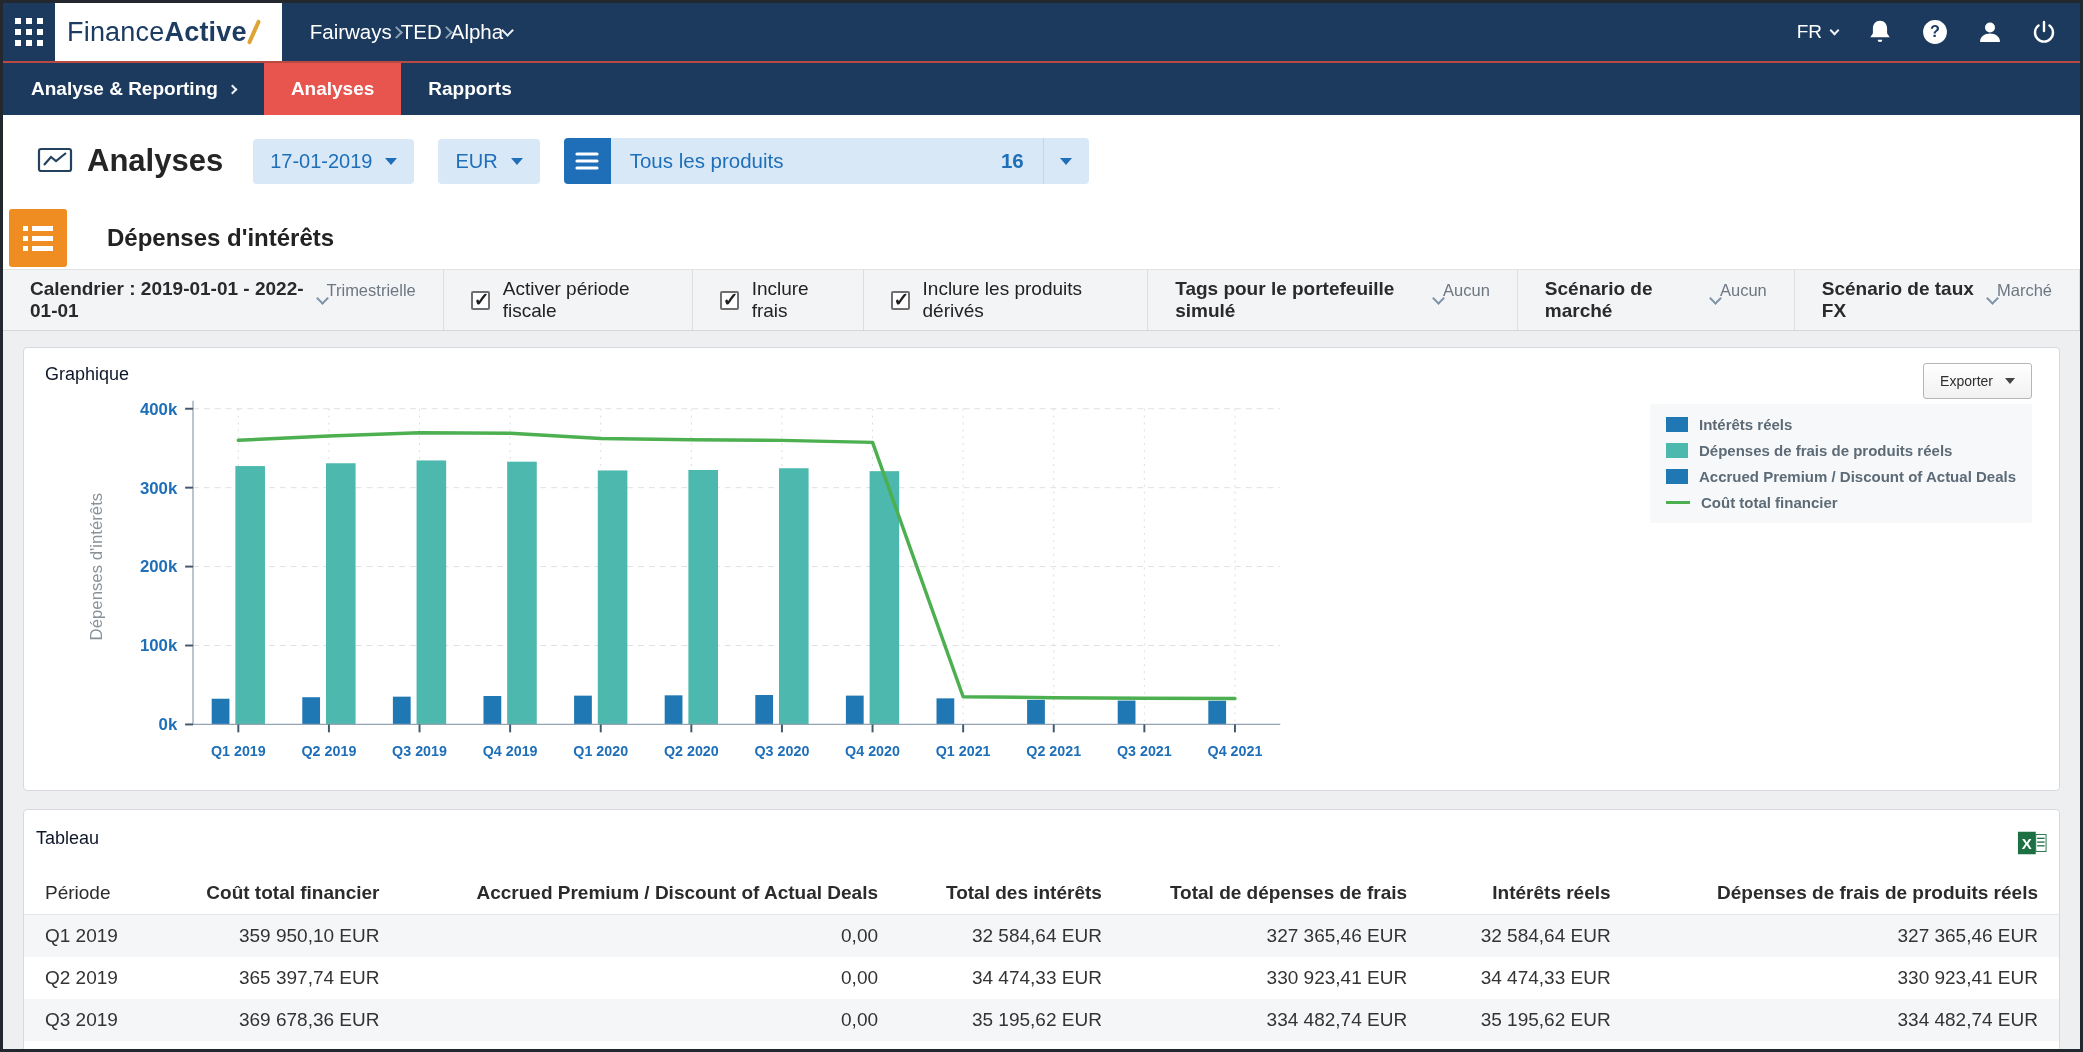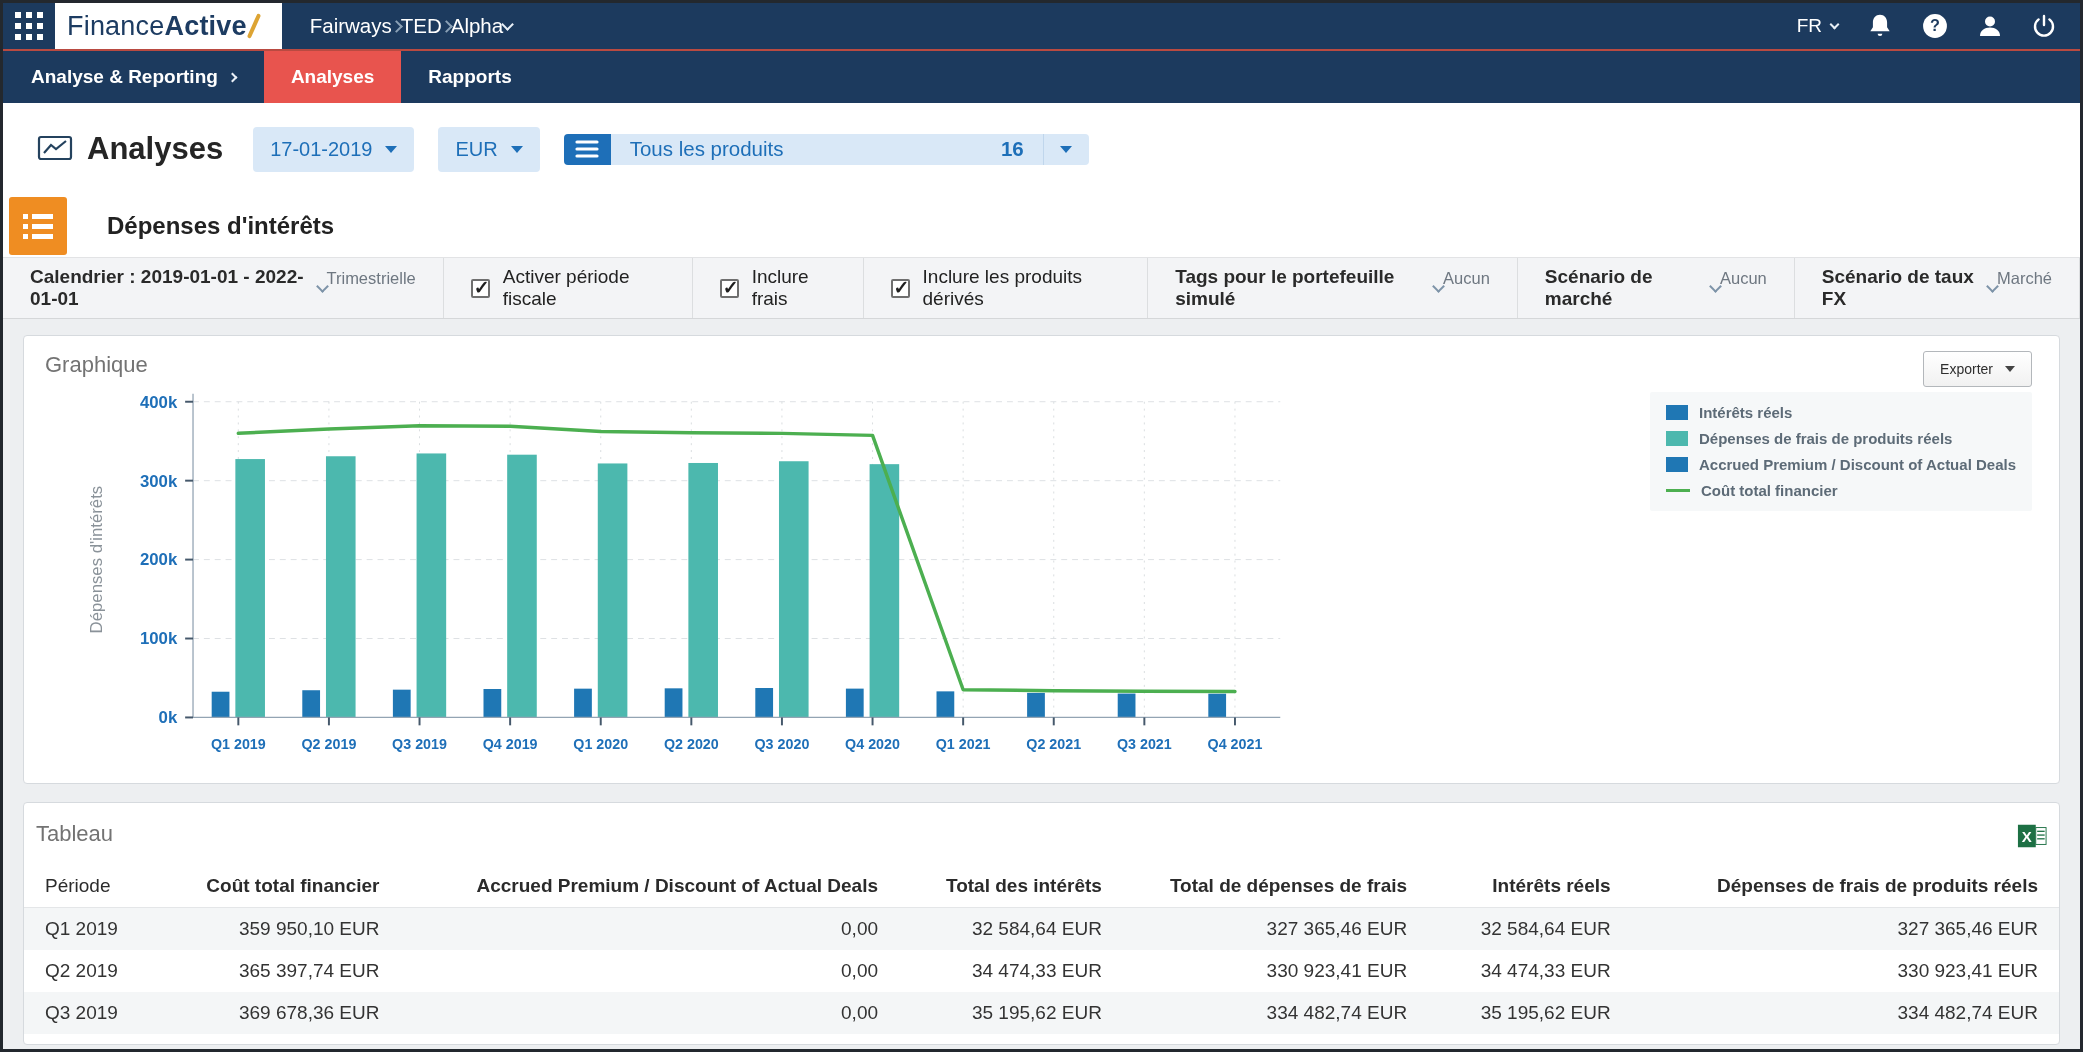--- a/index.html
+++ b/index.html
@@ -1,40 +1,40 @@
 <!DOCTYPE html>
 <html><head>
 <meta charset="utf-8">
 <style>
 *{box-sizing:border-box;margin:0;padding:0}
 html,body{width:2083px;height:1052px}
 body{font-family:"Liberation Sans",sans-serif;background:#2a2f35;overflow:hidden}
 .frame{width:2083px;height:1052px;border:3px solid #23282e;background:#edeff1;overflow:hidden;display:flex;flex-direction:column}
 
-.topnav{height:48px;background:#1c3a5e;display:flex;align-items:center;flex:0 0 auto;border-bottom:2px solid #b94a41;padding-right:24px}
+.topnav{height:60px;background:#1c3a5e;display:flex;align-items:center;flex:0 0 auto;border-bottom:2px solid #b94a41;padding-right:24px}
 .grid-btn{width:52px;height:100%;display:flex;align-items:center;justify-content:center;cursor:pointer}
 .logo-box{height:100%;background:#fff;display:flex;align-items:center;padding:0 26px 0 12px;cursor:pointer}
 .logo-text{font-size:27px;color:#1d3c62;letter-spacing:.2px}
 .logo-text b{font-weight:700;color:#1d3c62}
 .logo-slash{width:4px;height:26px;background:#dda433;transform:rotate(24deg);margin-left:5px;border-radius:2px}
 .breadcrumb{display:flex;align-items:center;margin-left:28px;color:#fff;font-size:20.5px}
 .bc-item{cursor:pointer}
 .topnav-right{margin-left:auto;display:flex;align-items:center;gap:30px;color:#fff;font-size:19px}
 .lang{display:flex;align-items:center;gap:9px;cursor:pointer}
 .icon-btn{background:none;border:none;cursor:pointer;display:flex;padding:0}
 
 .subnav{height:52px;background:#1c3a5e;display:flex;align-items:stretch;flex:0 0 auto;padding-left:14px;font-size:19px;color:#fff}
 .subnav-section{display:flex;align-items:center;gap:11px;font-weight:700;padding:0 14px;margin-right:14px;cursor:pointer}
 .tab{display:flex;align-items:center;padding:0 27px;font-weight:700;cursor:pointer}
 .tab.active{background:#e8544e}
 
 .page-header{background:#fff;height:92px;display:flex;align-items:center;padding:0 34px;flex:0 0 auto}
 .page-title{font-size:31px;font-weight:700;color:#252525;margin:0 6px 0 14px}
 .blue-btn{background:#d9e8f7;color:#1e6fb8;border:none;font-size:20px;font-family:inherit;padding:11px 17px;border-radius:4px;display:flex;align-items:center;gap:13px;margin-left:24px;cursor:pointer}
-.products-select{display:flex;align-items:stretch;height:31px;width:525px;margin-left:24px;border-radius:4px;overflow:hidden;cursor:pointer}
+.products-select{display:flex;align-items:stretch;height:46px;width:525px;margin-left:24px;border-radius:4px;overflow:hidden;cursor:pointer}
 .ps-icon{width:47px;background:#1e6fb8;display:flex;align-items:center;justify-content:center;flex:0 0 auto}
 .ps-body{flex:1;background:#d9e8f7;display:flex;align-items:center;gap:12px;padding:0 19px;color:#1e6fb8;font-size:20.5px}
 .ps-label{flex:1}
 .ps-count{font-weight:700}
 .ps-caret{width:46px;background:#d9e8f7;border-left:1px solid #c0d6ec;display:flex;align-items:center;justify-content:center;color:#1e6fb8}
 
 .section-row{background:#fff;display:flex;align-items:center;height:62px;flex:0 0 auto}
 .orange-box{width:58px;height:58px;background:#ef8d22;border-radius:3px;margin-left:6px;display:flex;align-items:center;justify-content:center;flex:0 0 auto;cursor:pointer}
 .section-title{font-size:24px;font-weight:700;color:#222;margin-left:40px}
 
@@ -50,21 +50,21 @@
 .chev{display:inline-block;width:9px;height:9px;border-right:2px solid #7d93a8;border-bottom:2px solid #7d93a8;flex:0 0 auto}
 .chev.down{transform:rotate(45deg);position:relative;top:-2px}
 .chev.right{transform:rotate(-45deg)}
 .chev.white{border-color:#e9f0f7}
 .chev.sep{border-color:#8ba1b6}
 .tri{width:0;height:0;border-left:6px solid transparent;border-right:6px solid transparent;border-top:7px solid currentColor;display:inline-block}
 
 .main{padding:16px 20px 0;flex:1;overflow:hidden}
 .card{background:#fff;border:1px solid #d6dade;border-radius:4px}
 .chart-card{position:relative;padding:16px 21px 6px;margin-bottom:18px}
-.card-title{font-size:22px;color:#737373}
+.card-title{font-size:18px;color:#0f172a}
 .export-btn{position:absolute;top:15px;right:27px;background:linear-gradient(#fff,#f1f1f1);border:1px solid #b3b7bb;border-radius:3px;font-family:inherit;font-size:14px;color:#2e2e2e;padding:9px 16px;display:flex;align-items:center;gap:12px;cursor:pointer}
 .export-btn .tri{border-top-color:#444;border-left-width:5px;border-right-width:5px;border-top-width:6px}
 #chart-svg{display:block;width:100%;margin-top:4px}
 #chart-svg text{font-family:"Liberation Sans",sans-serif}
 .legend{position:absolute;top:56px;right:27px;display:flex;flex-direction:column;gap:9px;background:#f6f8f9;padding:12px 16px;border-radius:2px}
 .legend-row{display:flex;align-items:center;gap:11px}
 .legend-swatch{width:22px;height:15px;flex:0 0 auto}
 .legend-line{width:24px;height:3px;flex:0 0 auto}
 .legend-label{font-size:15px;font-weight:700;color:#5d6b77}
 

